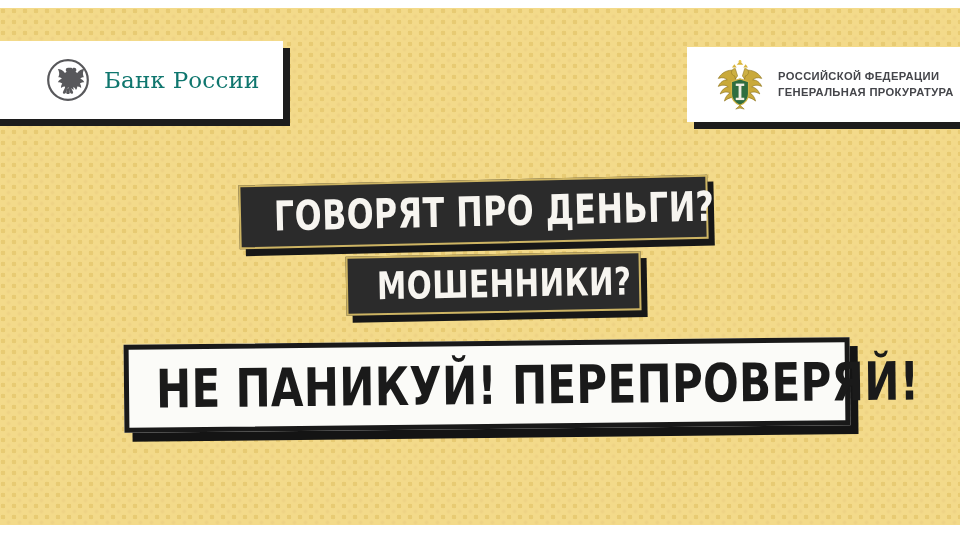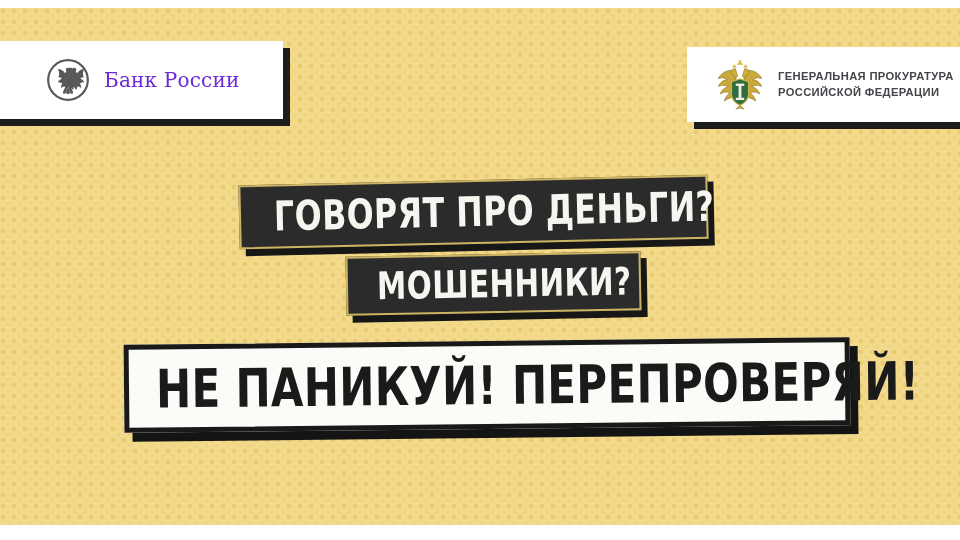--- a/index.html
+++ b/index.html
@@ -61,23 +61,23 @@
     top: 47px;
     width: 290px;
     height: 75px;
     padding-left: 27px;
     gap: 12px;
   }
 
   .cbr-emblem { flex: 0 0 auto; width: 44px; height: 44px; }
   .cbr-title {
     font-family: "DejaVu Serif", "Liberation Serif", serif;
-    font-size: 20px;
+    font-size: 23px;
     font-weight: 400;
-    color: #6d28d9;
+    color: #0f766e;
     letter-spacing: 0.2px;
     white-space: nowrap;
   }
 
   .gp-emblem { flex: 0 0 auto; width: 52px; height: 50px; }
   .gp-title {
     font-size: 11.2px;
     font-weight: 700;
     line-height: 1.42;
     color: #44454a;
@@ -190,22 +190,22 @@
 
           <rect x="52" y="52" width="6" height="32" fill="#f2efe4"></rect>
           <rect x="46" y="50" width="18" height="5" fill="#f2efe4"></rect>
           <rect x="46" y="80" width="18" height="5" fill="#f2efe4"></rect>
 
           <path d="M55 96 l-9 8 l9 -2 l9 2 z" fill="#c9a93a" stroke="#8e7522" stroke-width="1.2"></path>
         </g>
       </svg>
     </span>
     <span class="gp-title">
+      <span class="line">РОССИЙСКОЙ ФЕДЕРАЦИИ</span>
       <span class="line">ГЕНЕРАЛЬНАЯ ПРОКУРАТУРА</span>
-      <span class="line">РОССИЙСКОЙ ФЕДЕРАЦИИ</span>
     </span>
   </div>
 
   <div class="banner banner-dark banner-1">
     <span class="banner-text">ГОВОРЯТ ПРО ДЕНЬГИ?</span>
   </div>
 
   <div class="banner banner-dark banner-2">
     <span class="banner-text">МОШЕННИКИ?</span>
   </div>

